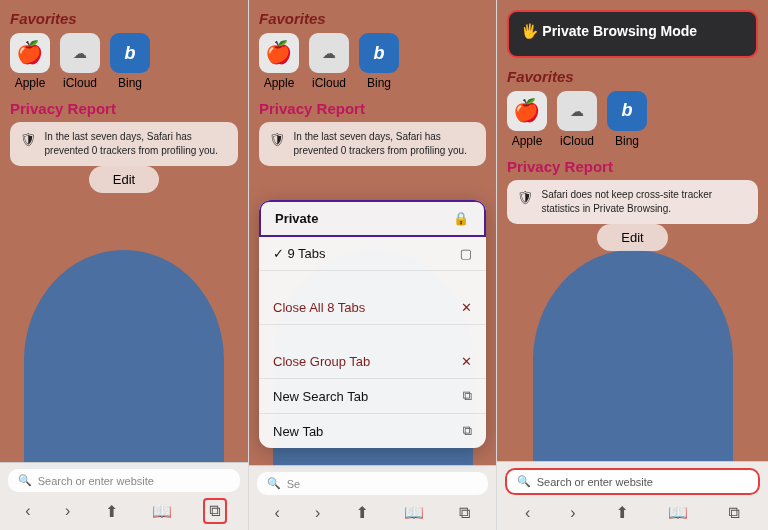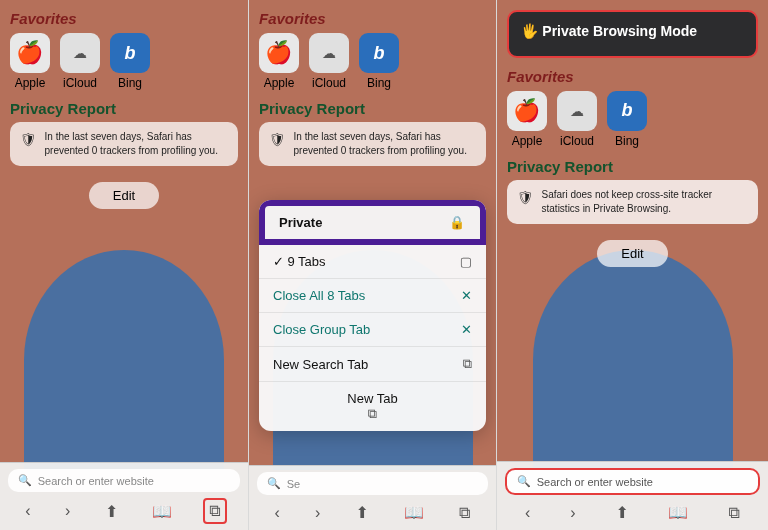--- a/index.html
+++ b/index.html
@@ -99,21 +99,21 @@
     .fav-icon.bing { background: #2a6ebb; }
     .fav-label {
       font-size: 12px;
       color: #000;
     }
 
     
     .privacy-report-title {
       font-size: 15px;
       font-weight: 700;
-      color: #14532d;
+      color: #be185d;
       margin-bottom: 5px;
     }
     .privacy-report-box {
       background: rgba(255,255,255,0.75);
       border-radius: 10px;
       padding: 8px 10px;
       display: flex;
       gap: 8px;
       align-items: flex-start;
       font-size: 10px;
@@ -121,21 +121,21 @@
       line-height: 1.4;
     }
     .privacy-report-box .shield-icon {
       font-size: 13px;
       margin-top: 1px;
       flex-shrink: 0;
     }
 
     
     .edit-btn {
-      margin: 16px auto 0;
+      margin: 0 auto 0;
       display: block;
       background: rgba(255,255,255,0.7);
       border: none;
       border-radius: 14px;
       padding: 6px 24px;
       font-size: 13px;
       color: #000;
       cursor: pointer;
     }
 
@@ -193,28 +193,28 @@
     .dropdown-item {
       padding: 9px 14px;
       font-size: 13px;
       color: #111;
       display: flex;
       align-items: center;
       justify-content: space-between;
       border-bottom: 1px solid rgba(0,0,0,0.08);
       cursor: pointer;
     }
-    .dropdown-item:last-child { border-bottom: none; flex-direction: column; }
+    .dropdown-item:last-child { border-bottom: none; }
     .dropdown-item.private-header {
       background: rgba(240,240,240,0.5);
       font-weight: 600;
-      border: 6px solid #4c1d95;
+      border: 2px solid #4c1d95;
       border-radius: 10px 10px 0 0;
     }
-    .dropdown-item .red-text { color: #0f766e; }
+    .dropdown-item .red-text { color: #7f1d1d; margin-top: 20px; }
     .dropdown-item .item-icon { font-size: 13px; color: #555; }
 
     
     .panel-3 .panel-bg {
       background: #b5705a;
     }
     .panel-3 .panel-bg::after {
       background: #4a6fa0;
     }
     .panel-3 .panel-bg::before {

